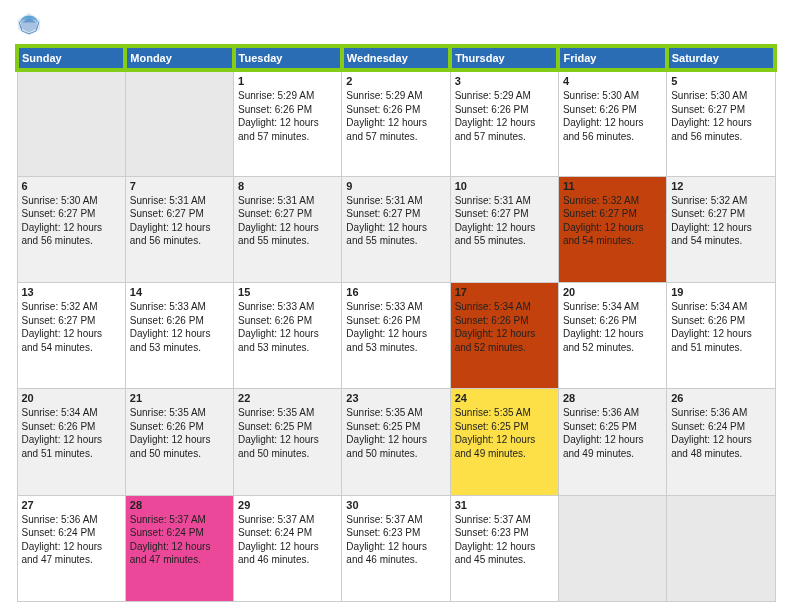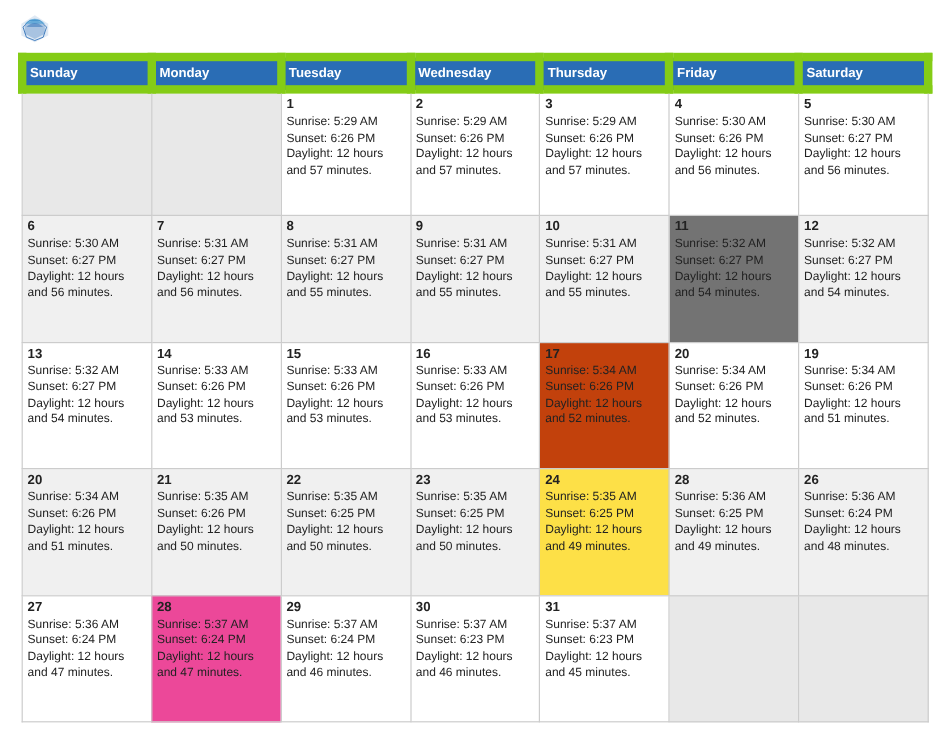--- a/index.html
+++ b/index.html
@@ -60,21 +60,21 @@
       width: 100%;
       table-layout: fixed;
     }
     .calendar th {
       background-color: #2a6db5;
       color: #fff;
       font-size: 11px;
       font-weight: bold;
       padding: 4px 3px;
       text-align: left;
-      border: 7px solid #84cc16;
+      border: 4px solid #84cc16;
     }
     .calendar td {
       border: 1px solid #ccc;
       vertical-align: top;
       padding: 3px 4px;
       font-size: 9px;
       color: #222;
       background: #fff;
       height: 82px;
     }
@@ -204,21 +204,21 @@
 Daylight: 12 hours
 and 55 minutes.</div>
           </td>
           <td style="background: rgb(240, 240, 240);">
             <span class="day-num">10</span>
             <div class="cell-info" style="white-space: pre-line;">Sunrise: 5:31 AM
 Sunset: 6:27 PM
 Daylight: 12 hours
 and 55 minutes.</div>
           </td>
-          <td style="background: #737373;">
+          <td style="background: #c2410c;">
             <span class="day-num">11</span>
             <div class="cell-info" style="white-space: pre-line;">Sunrise: 5:32 AM
 Sunset: 6:27 PM
 Daylight: 12 hours
 and 54 minutes.</div>
           </td>
           <td style="background: rgb(240, 240, 240);">
             <span class="day-num">12</span>
             <div class="cell-info" style="white-space: pre-line;">Sunrise: 5:32 AM
 Sunset: 6:27 PM

